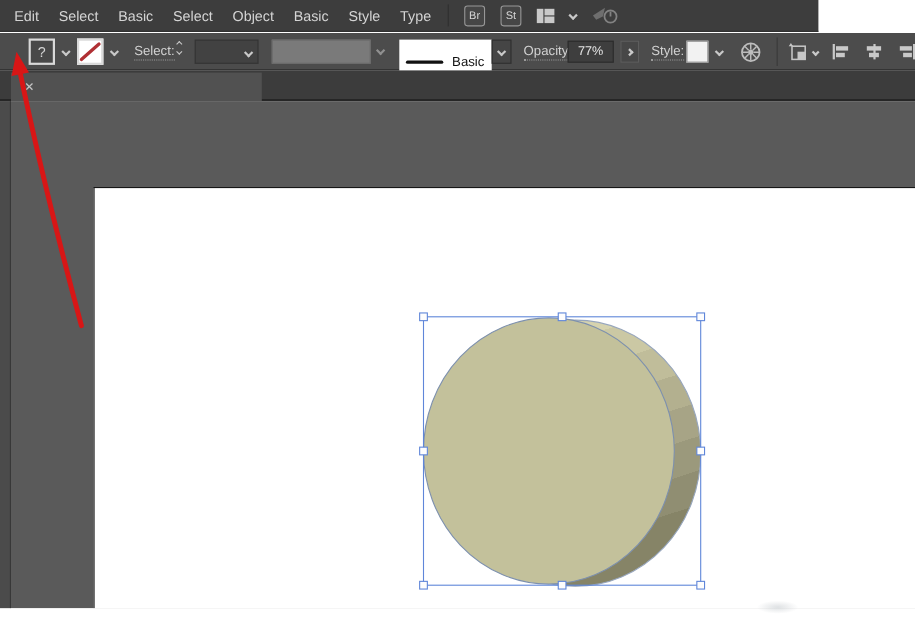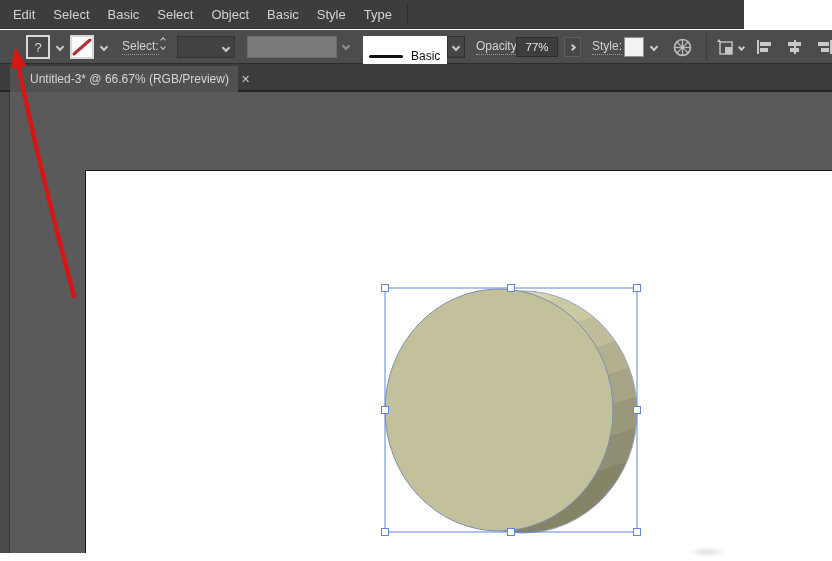--- a/index.html
+++ b/index.html
@@ -94,20 +94,37 @@
       <div class="menu-item">Edit</div>
       <div class="menu-item">Select</div>
       <div class="menu-item">Basic</div>
       <div class="menu-item">Select</div>
       <div class="menu-item">Object</div>
       <div class="menu-item">Basic</div>
       <div class="menu-item">Style</div>
       <div class="menu-item">Type</div>
     </div>
     <div class="mb-sep"></div>
+    <div class="menubar-right">
+      <div class="sq-btn">Br</div>
+      <div class="sq-btn">St</div>
+      <div class="ws-icon">
+        <span class="col-l"></span>
+        <span class="col-r">
+            <i></i>
+            <i></i>
+          </span>
+      </div>
+      <span class="chev down"></span>
+      <svg class="share-svg" width="26" height="18" viewBox="0 0 26 18">
+        <polygon points="1,9 12,2 10,10 4,13" fill="#8e8e8e" opacity="0.8"></polygon>
+        <circle cx="17" cy="10" r="5.5" fill="none" stroke="#9a9a9a" stroke-width="1.6"></circle>
+        <line x1="17" y1="5.5" x2="17" y2="10" stroke="#9a9a9a" stroke-width="1.6"></line>
+      </svg>
+    </div>
   </div>
 
   <div class="controlbar">
     <div class="swatch-wrap" style="left:26px; top:5px;">
       <span class="fill-q">?</span>
     </div>
     <div class="cb-chev-box" style="left:53px; top:10px;">
         <span class="chev down"></span>
       </div>
 
@@ -190,21 +207,20 @@
     </div>
     <div class="align-icon" style="left:815px; top:10px;">
       <span class="vbar" style="right:0;"></span>
         <span class="b1" style="right:3px; width:11px;"></span>
         <span class="b2" style="right:3px; width:8px;"></span>
     </div>
   </div>
 
   <div class="tabbar">
     <div class="doc-tab">
-      <span class="title">Untitled-3* @ 66.67% (RGB/Preview)</span>
       <span class="tab-close">✕</span>
     </div>
   </div>
 
   <div class="workspace">
     <div class="tools-strip"></div>
     <div class="artboard"></div>
 
     <svg class="canvas-svg" viewBox="0 0 832 461">
       <defs>

